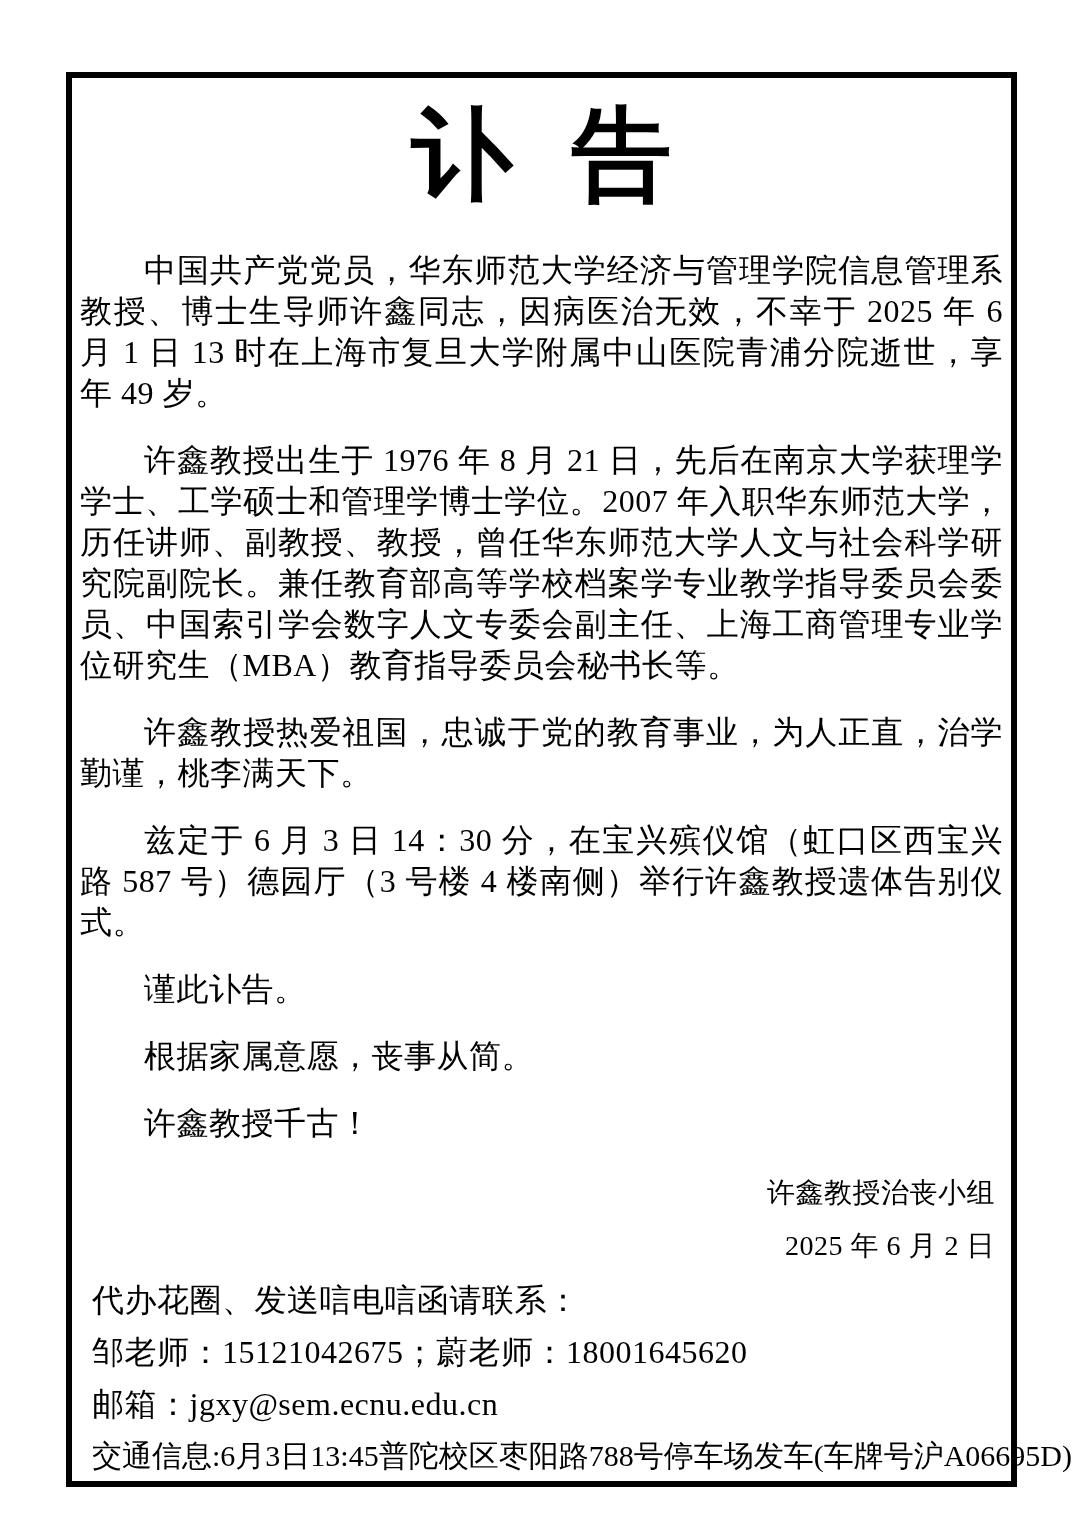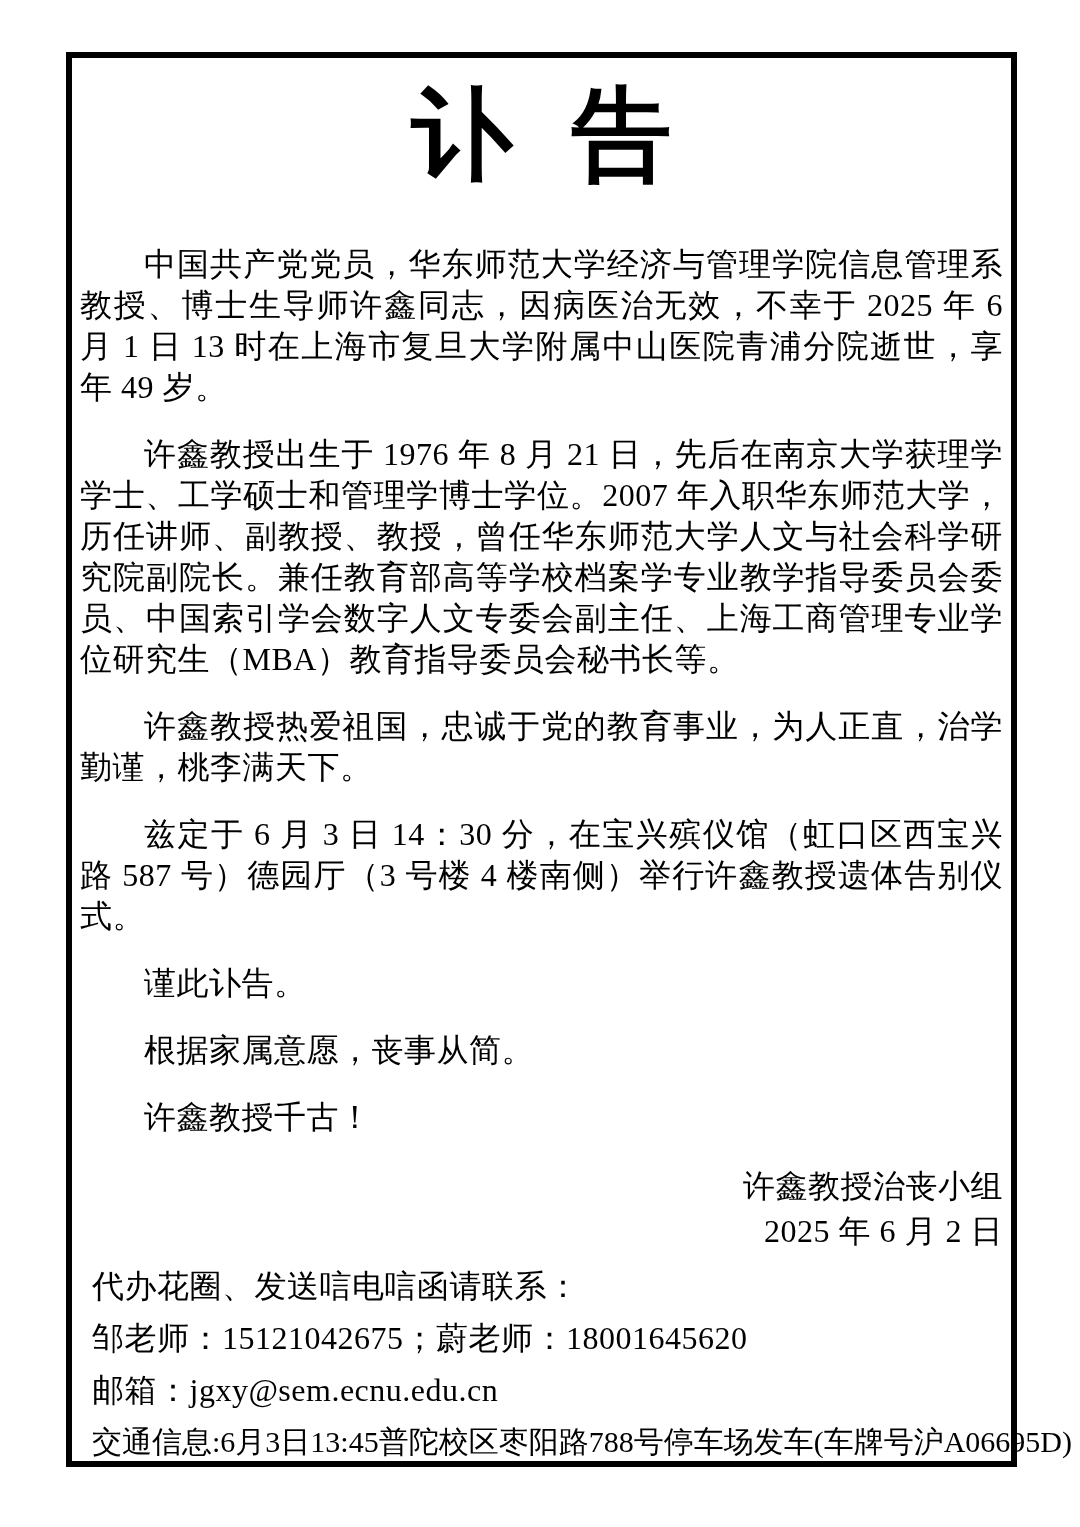--- a/index.html
+++ b/index.html
@@ -11,21 +11,21 @@
     position: relative;
     width: 1080px;
     height: 1527px;
     font-family: "Liberation Serif", "DejaVu Serif", serif;
     color: #000000;
     overflow: hidden;
   }
   .doc-border {
     position: absolute;
     left: 66px;
-    top: 52px;
+    top: 72px;
     width: 923px;
     height: 1403px;
     border: 6px solid #000000;
     padding: 0 8px;
     background: #ffffff;
     box-sizing: content-box;
   }
   .title {
     margin: 28px 0 0 0;
     font-size: 100px;
@@ -37,29 +37,29 @@
   }
   .para {
     margin: 26px 0 0 0;
     font-size: 32px;
     line-height: 41px;
     text-align: justify;
     text-indent: 64px;
     letter-spacing: 0.5px;
   }
   .para.first {
-    margin-top: 58px;
+    margin-top: 44px;
   }
   .sig-block {
     margin-top: 26px;
     text-align: right;
   }
   .sig-line {
-    margin: 0;
-    font-size: 32px;
+    margin: 8px;
+    font-size: 28px;
     line-height: 45px;
     letter-spacing: 0.5px;
   }
   .contact-block {
     margin-top: 2px;
   }
   .contact-line {
     margin: 12px;
     font-size: 32px;
     line-height: 40px;

